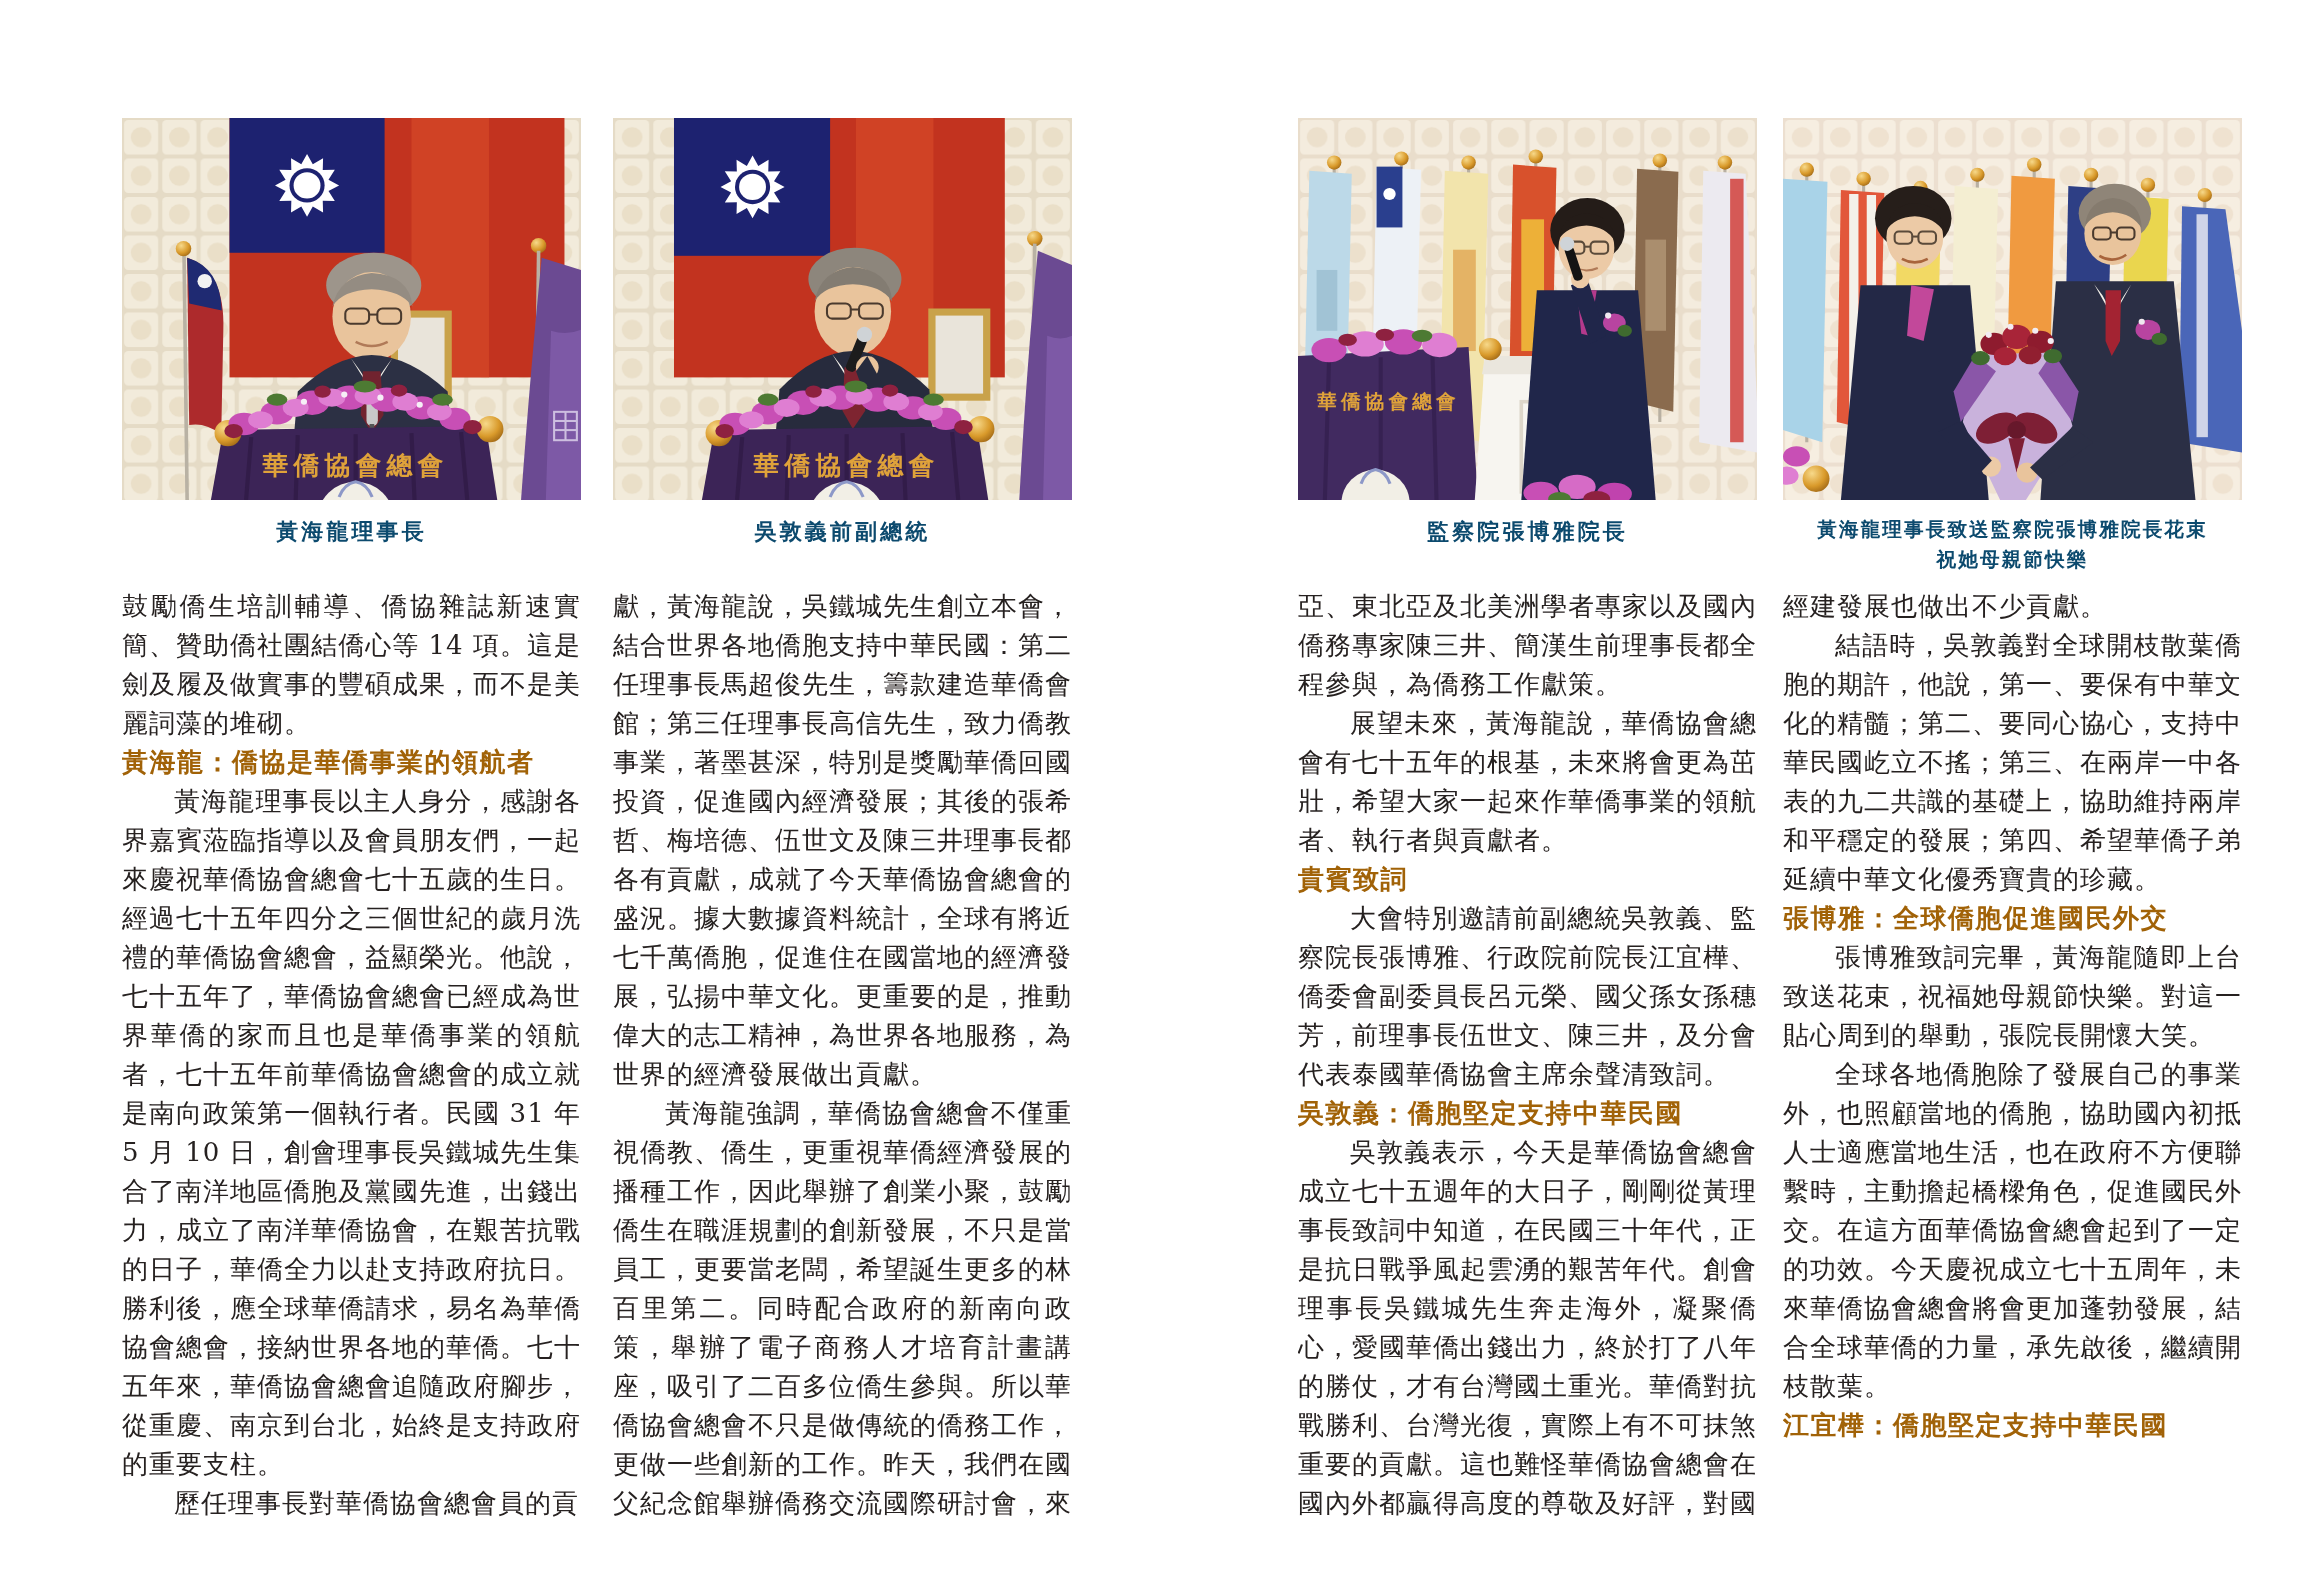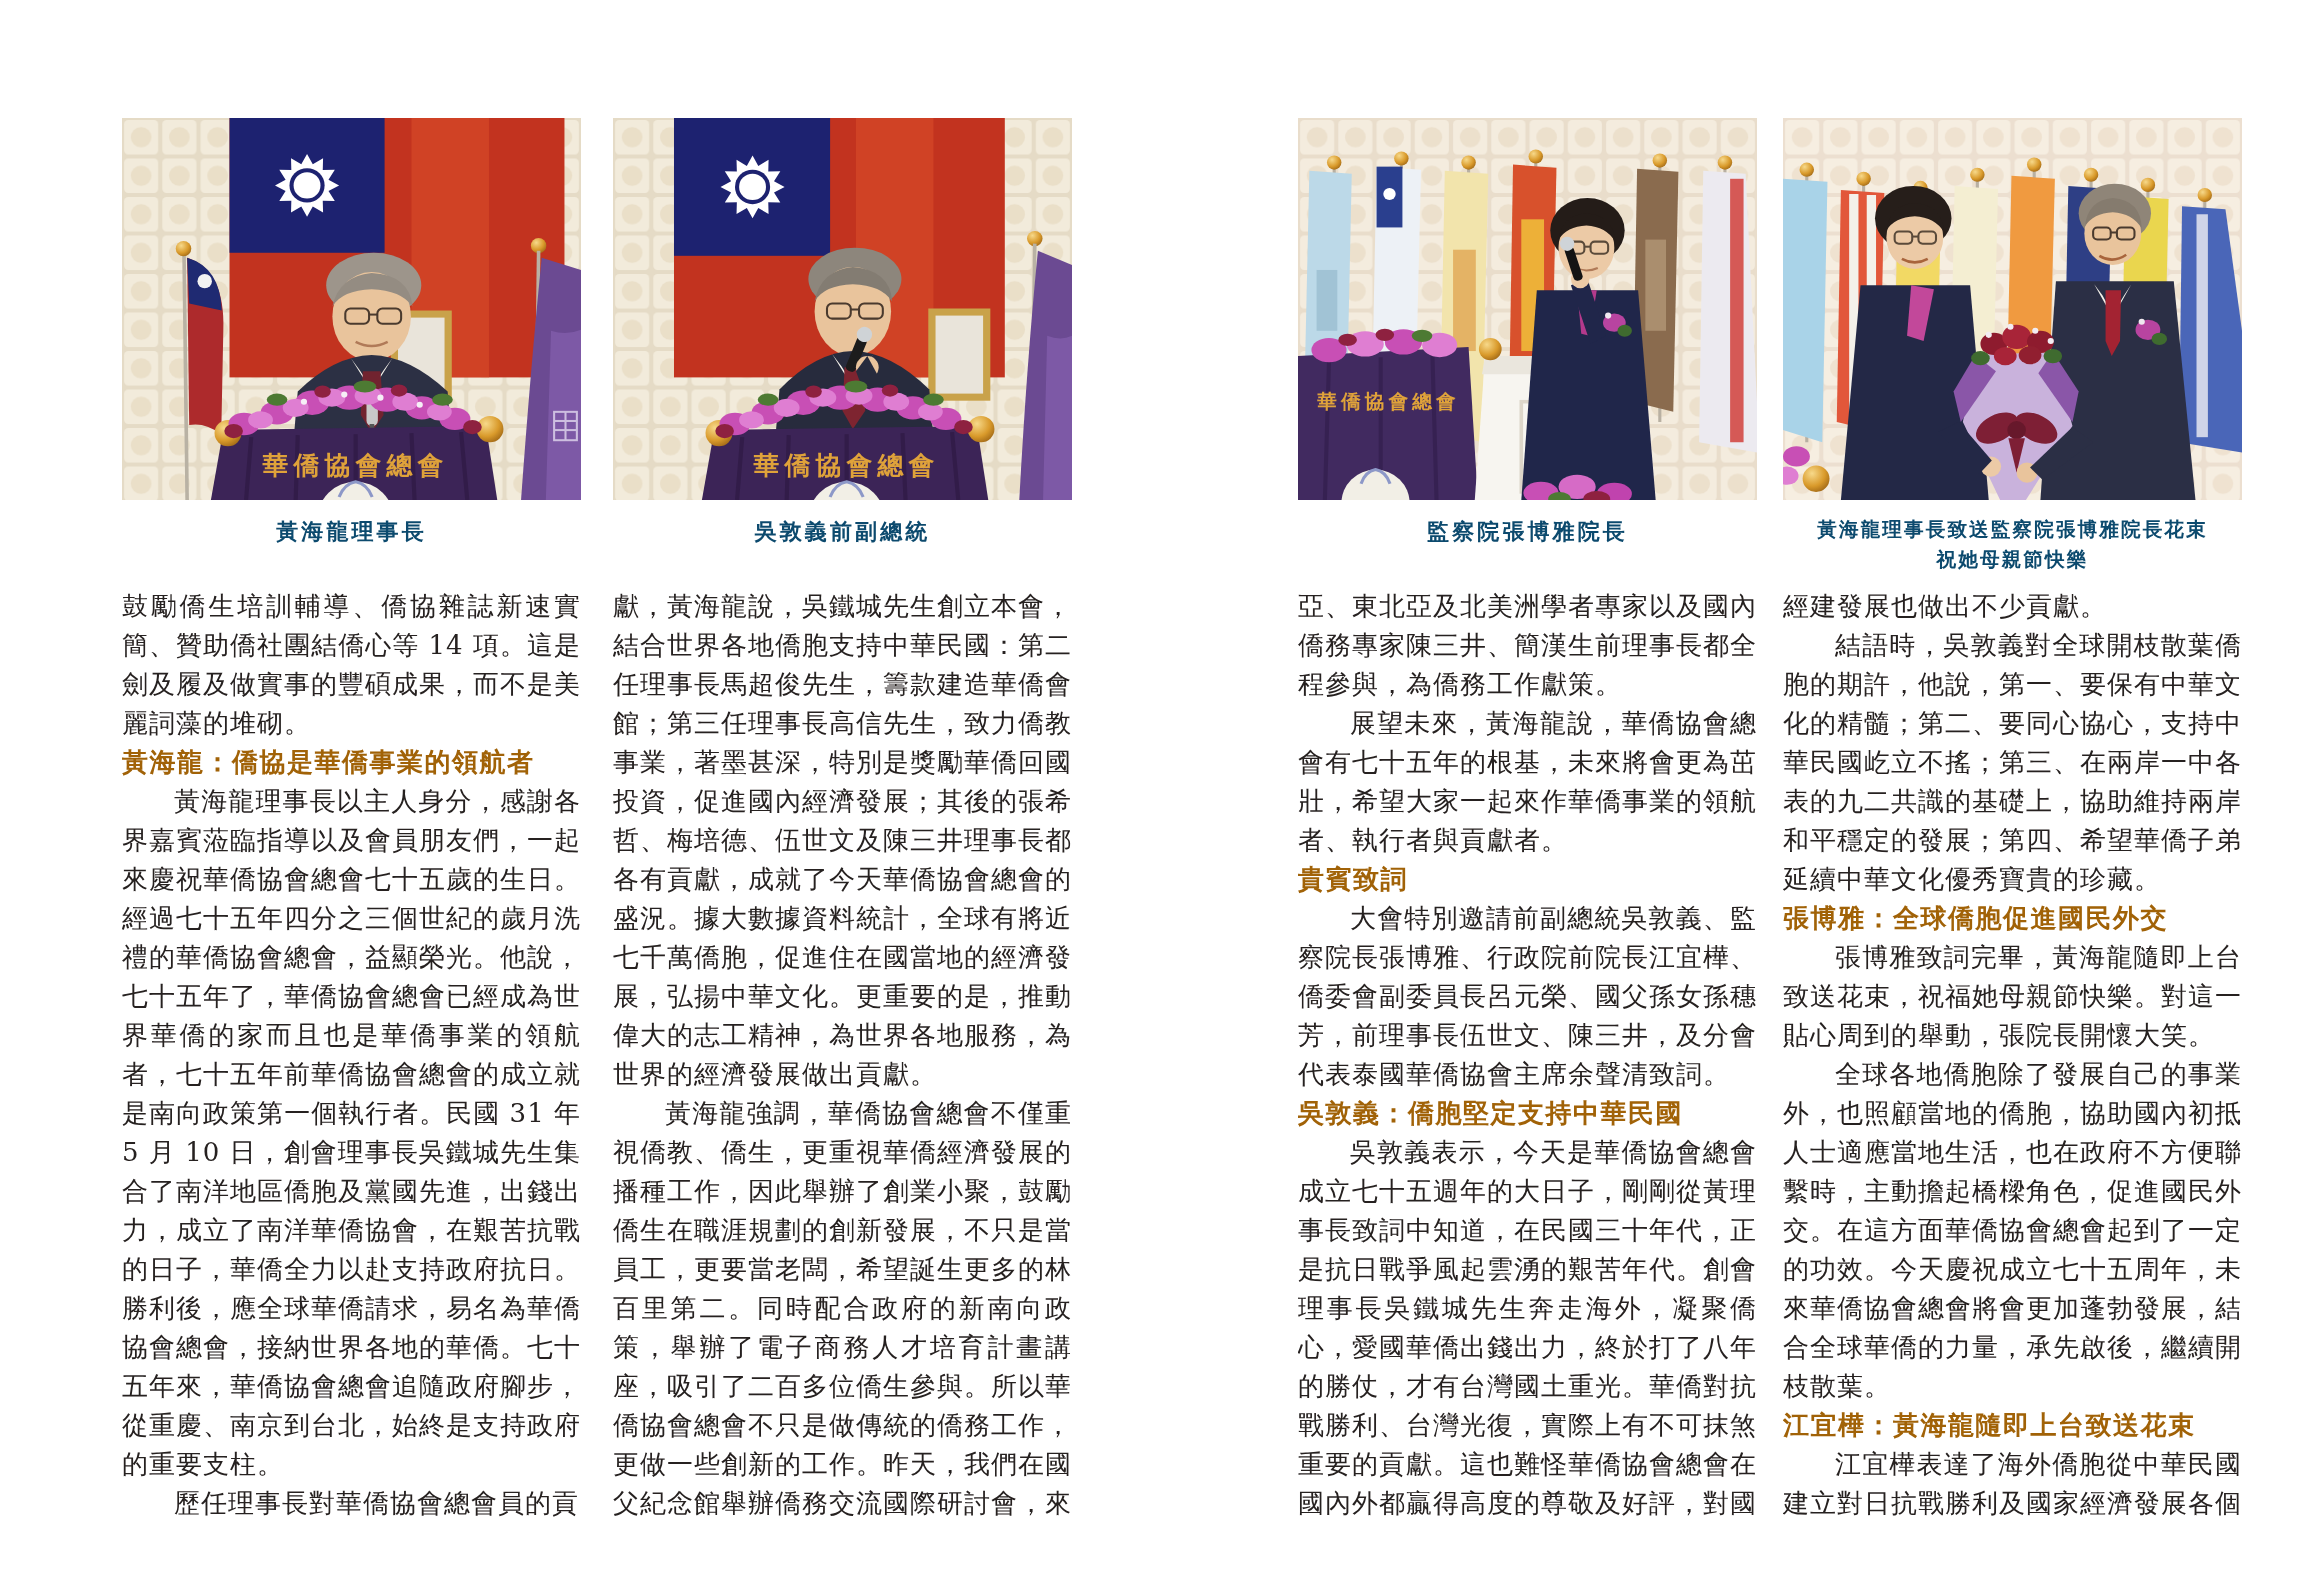--- a/index.html
+++ b/index.html
@@ -509,18 +509,17 @@
     <h3 class="rh">吳敦義：僑胞堅定支持中華民國</h3>
     <p class="ind">吳敦義表示，今天是華僑協會總會成立七十五週年的大日子，剛剛從黃理事長致詞中知道，在民國三十年代，正是抗日戰爭風起雲湧的艱苦年代。創會理事長吳鐵城先生奔走海外，凝聚僑心，愛國華僑出錢出力，終於打了八年的勝仗，才有台灣國土重光。華僑對抗戰勝利、台灣光復，實際上有不可抹煞重要的貢獻。這也難怪華僑協會總會在國內外都贏得高度的尊敬及好評，對國家的</p>
   </section>
 
   <section class="col" style="left:1783px;">
     <p>經建發展也做出不少貢獻。</p>
     <p class="ind">結語時，吳敦義對全球開枝散葉僑胞的期許，他說，第一、要保有中華文化的精髓；第二、要同心協心，支持中華民國屹立不搖；第三、在兩岸一中各表的九二共識的基礎上，協助維持兩岸和平穩定的發展；第四、希望華僑子弟延續中華文化優秀寶貴的珍藏。</p>
     <h3 class="rh">張博雅：全球僑胞促進國民外交</h3>
     <p class="ind">張博雅致詞完畢，黃海龍隨即上台致送花束，祝福她母親節快樂。對這一貼心周到的舉動，張院長開懷大笑。</p>
     <p class="ind">全球各地僑胞除了發展自己的事業外，也照顧當地的僑胞，協助國內初抵人士適應當地生活，也在政府不方便聯繫時，主動擔起橋樑角色，促進國民外交。在這方面華僑協會總會起到了一定的功效。今天慶祝成立七十五周年，未來華僑協會總會將會更加蓬勃發展，結合全球華僑的力量，承先啟後，繼續開枝散葉。</p>
-    <h3 class="rh">江宜樺：黃海龍隨即上台致送花束</h3>
-    <p class="ind">江宜樺表達了海外僑胞從中華民國建立對日抗戰勝利及國家經濟發展各個</p>
+    <h3 class="rh">江宜樺：僑胞堅定支持中華民國</h3>
   </section>
 
 </div>
 
 
 </body></html>

